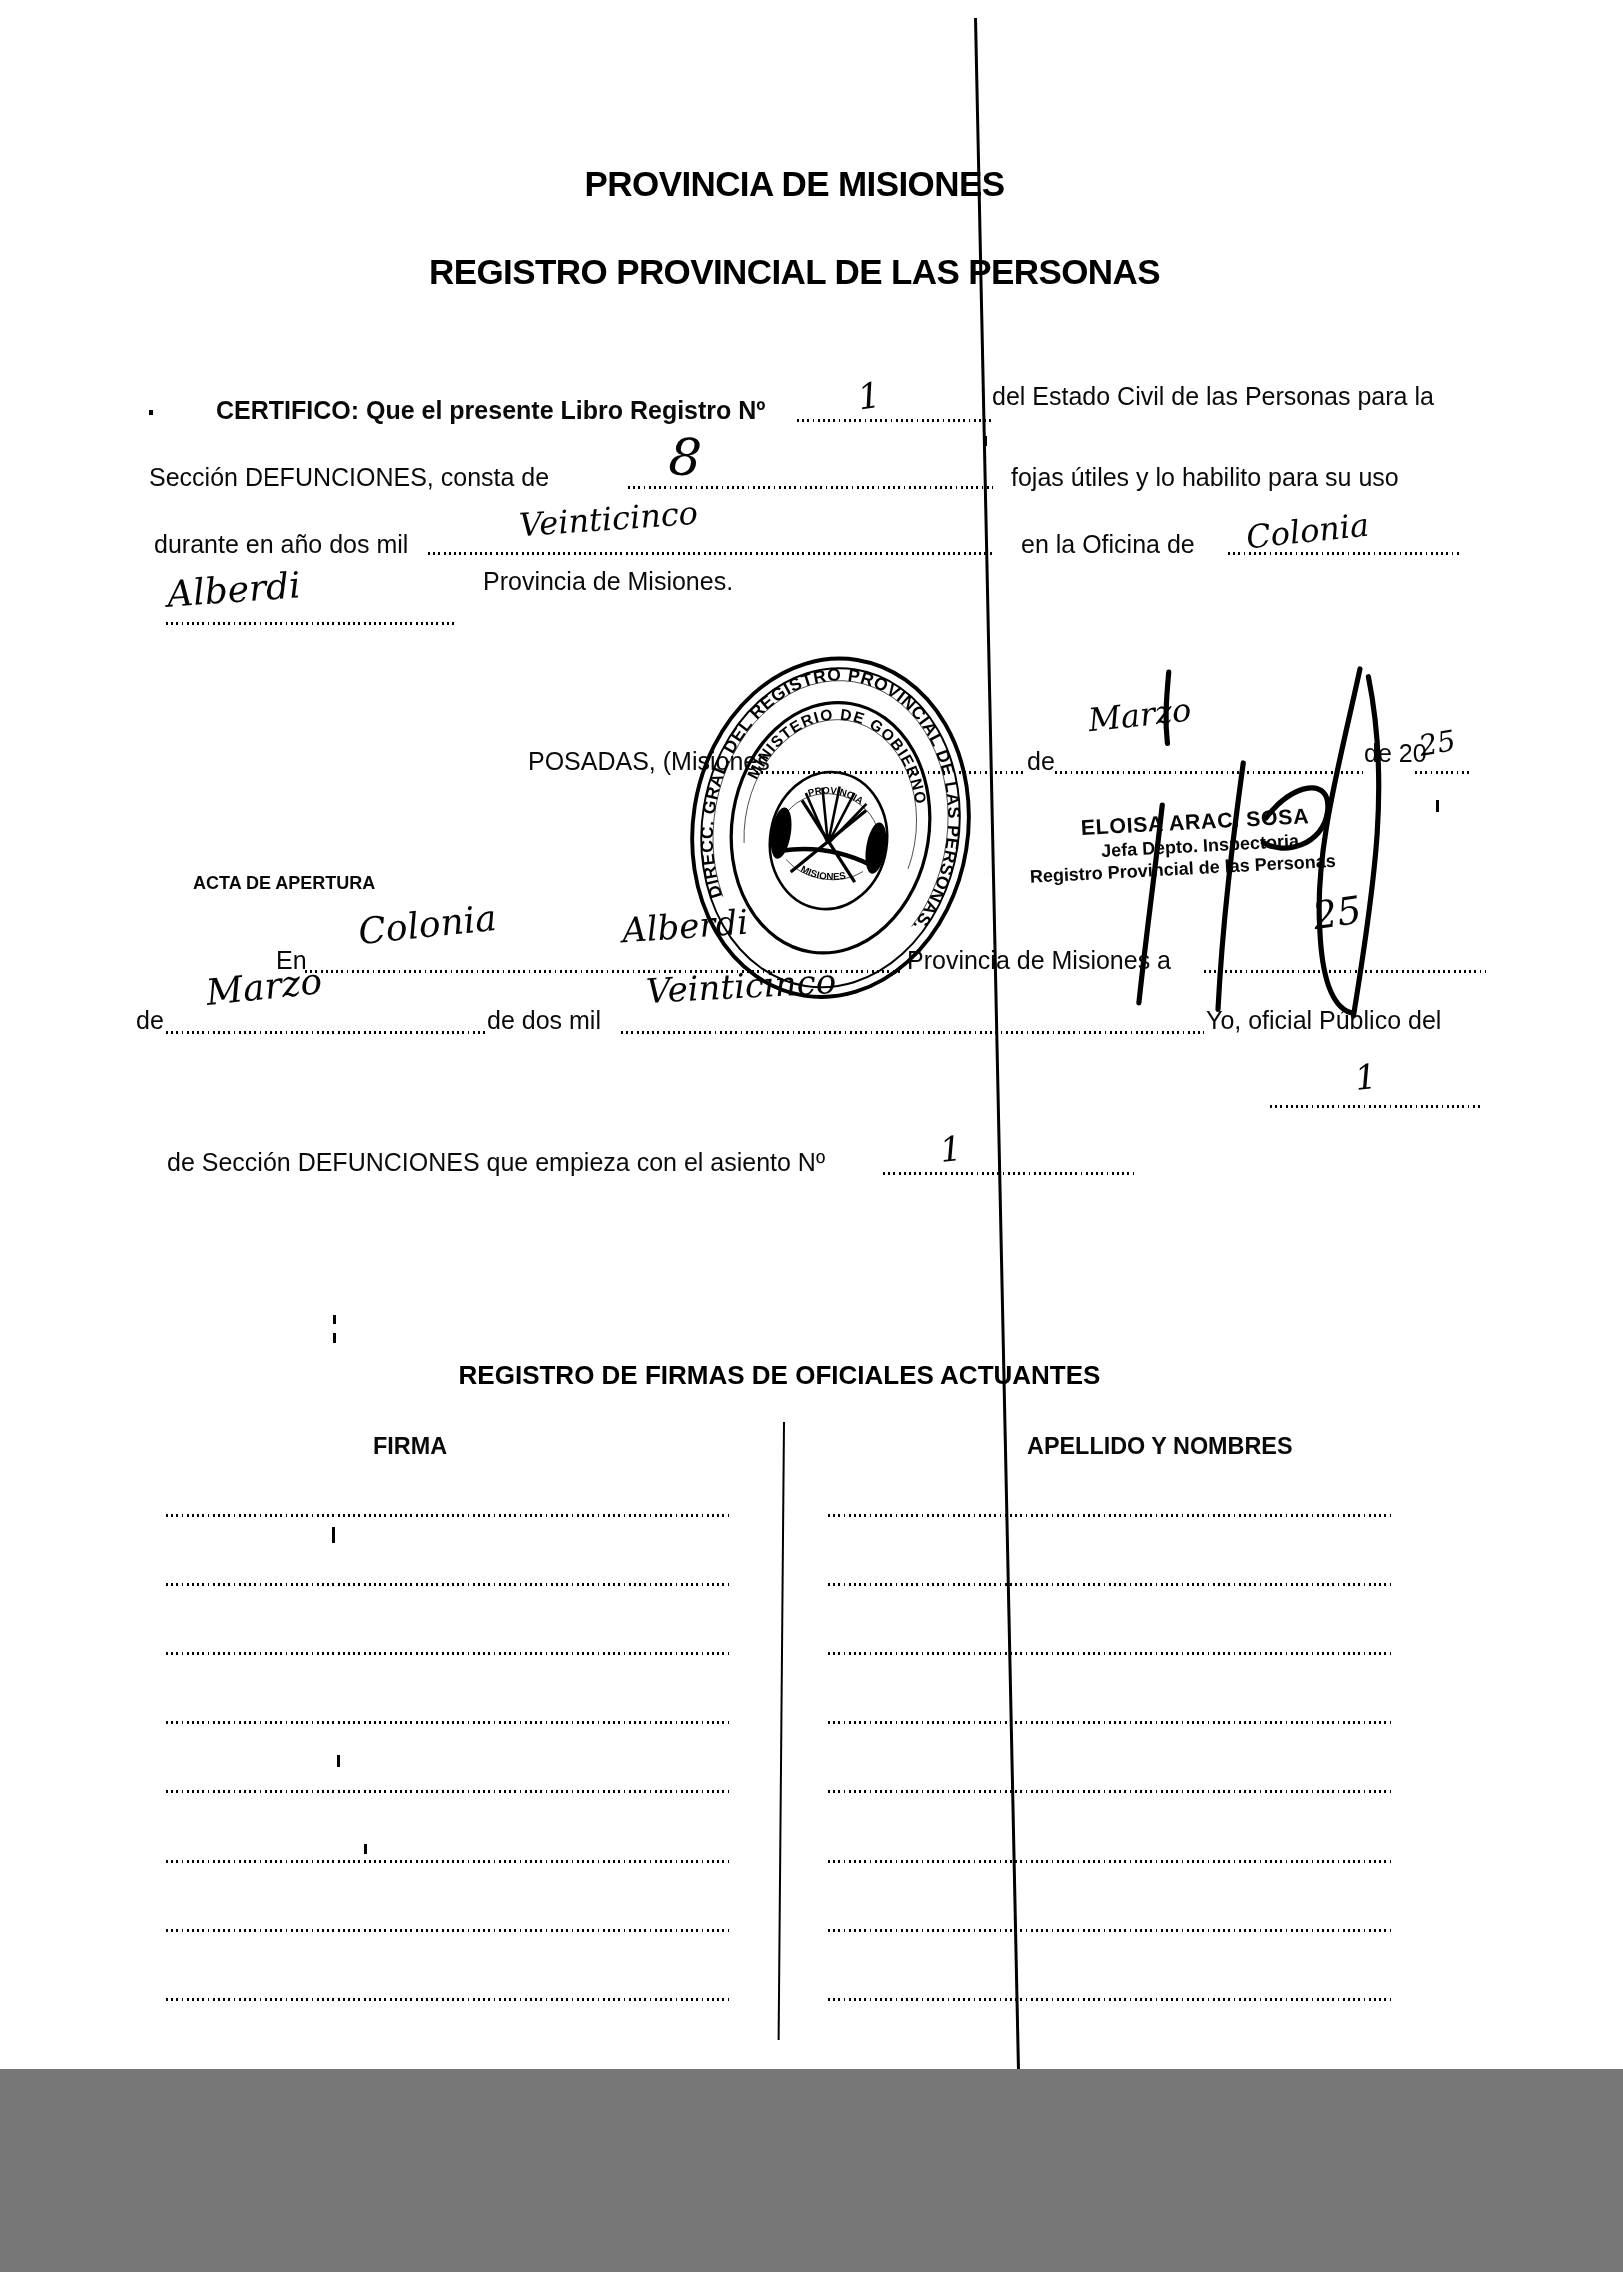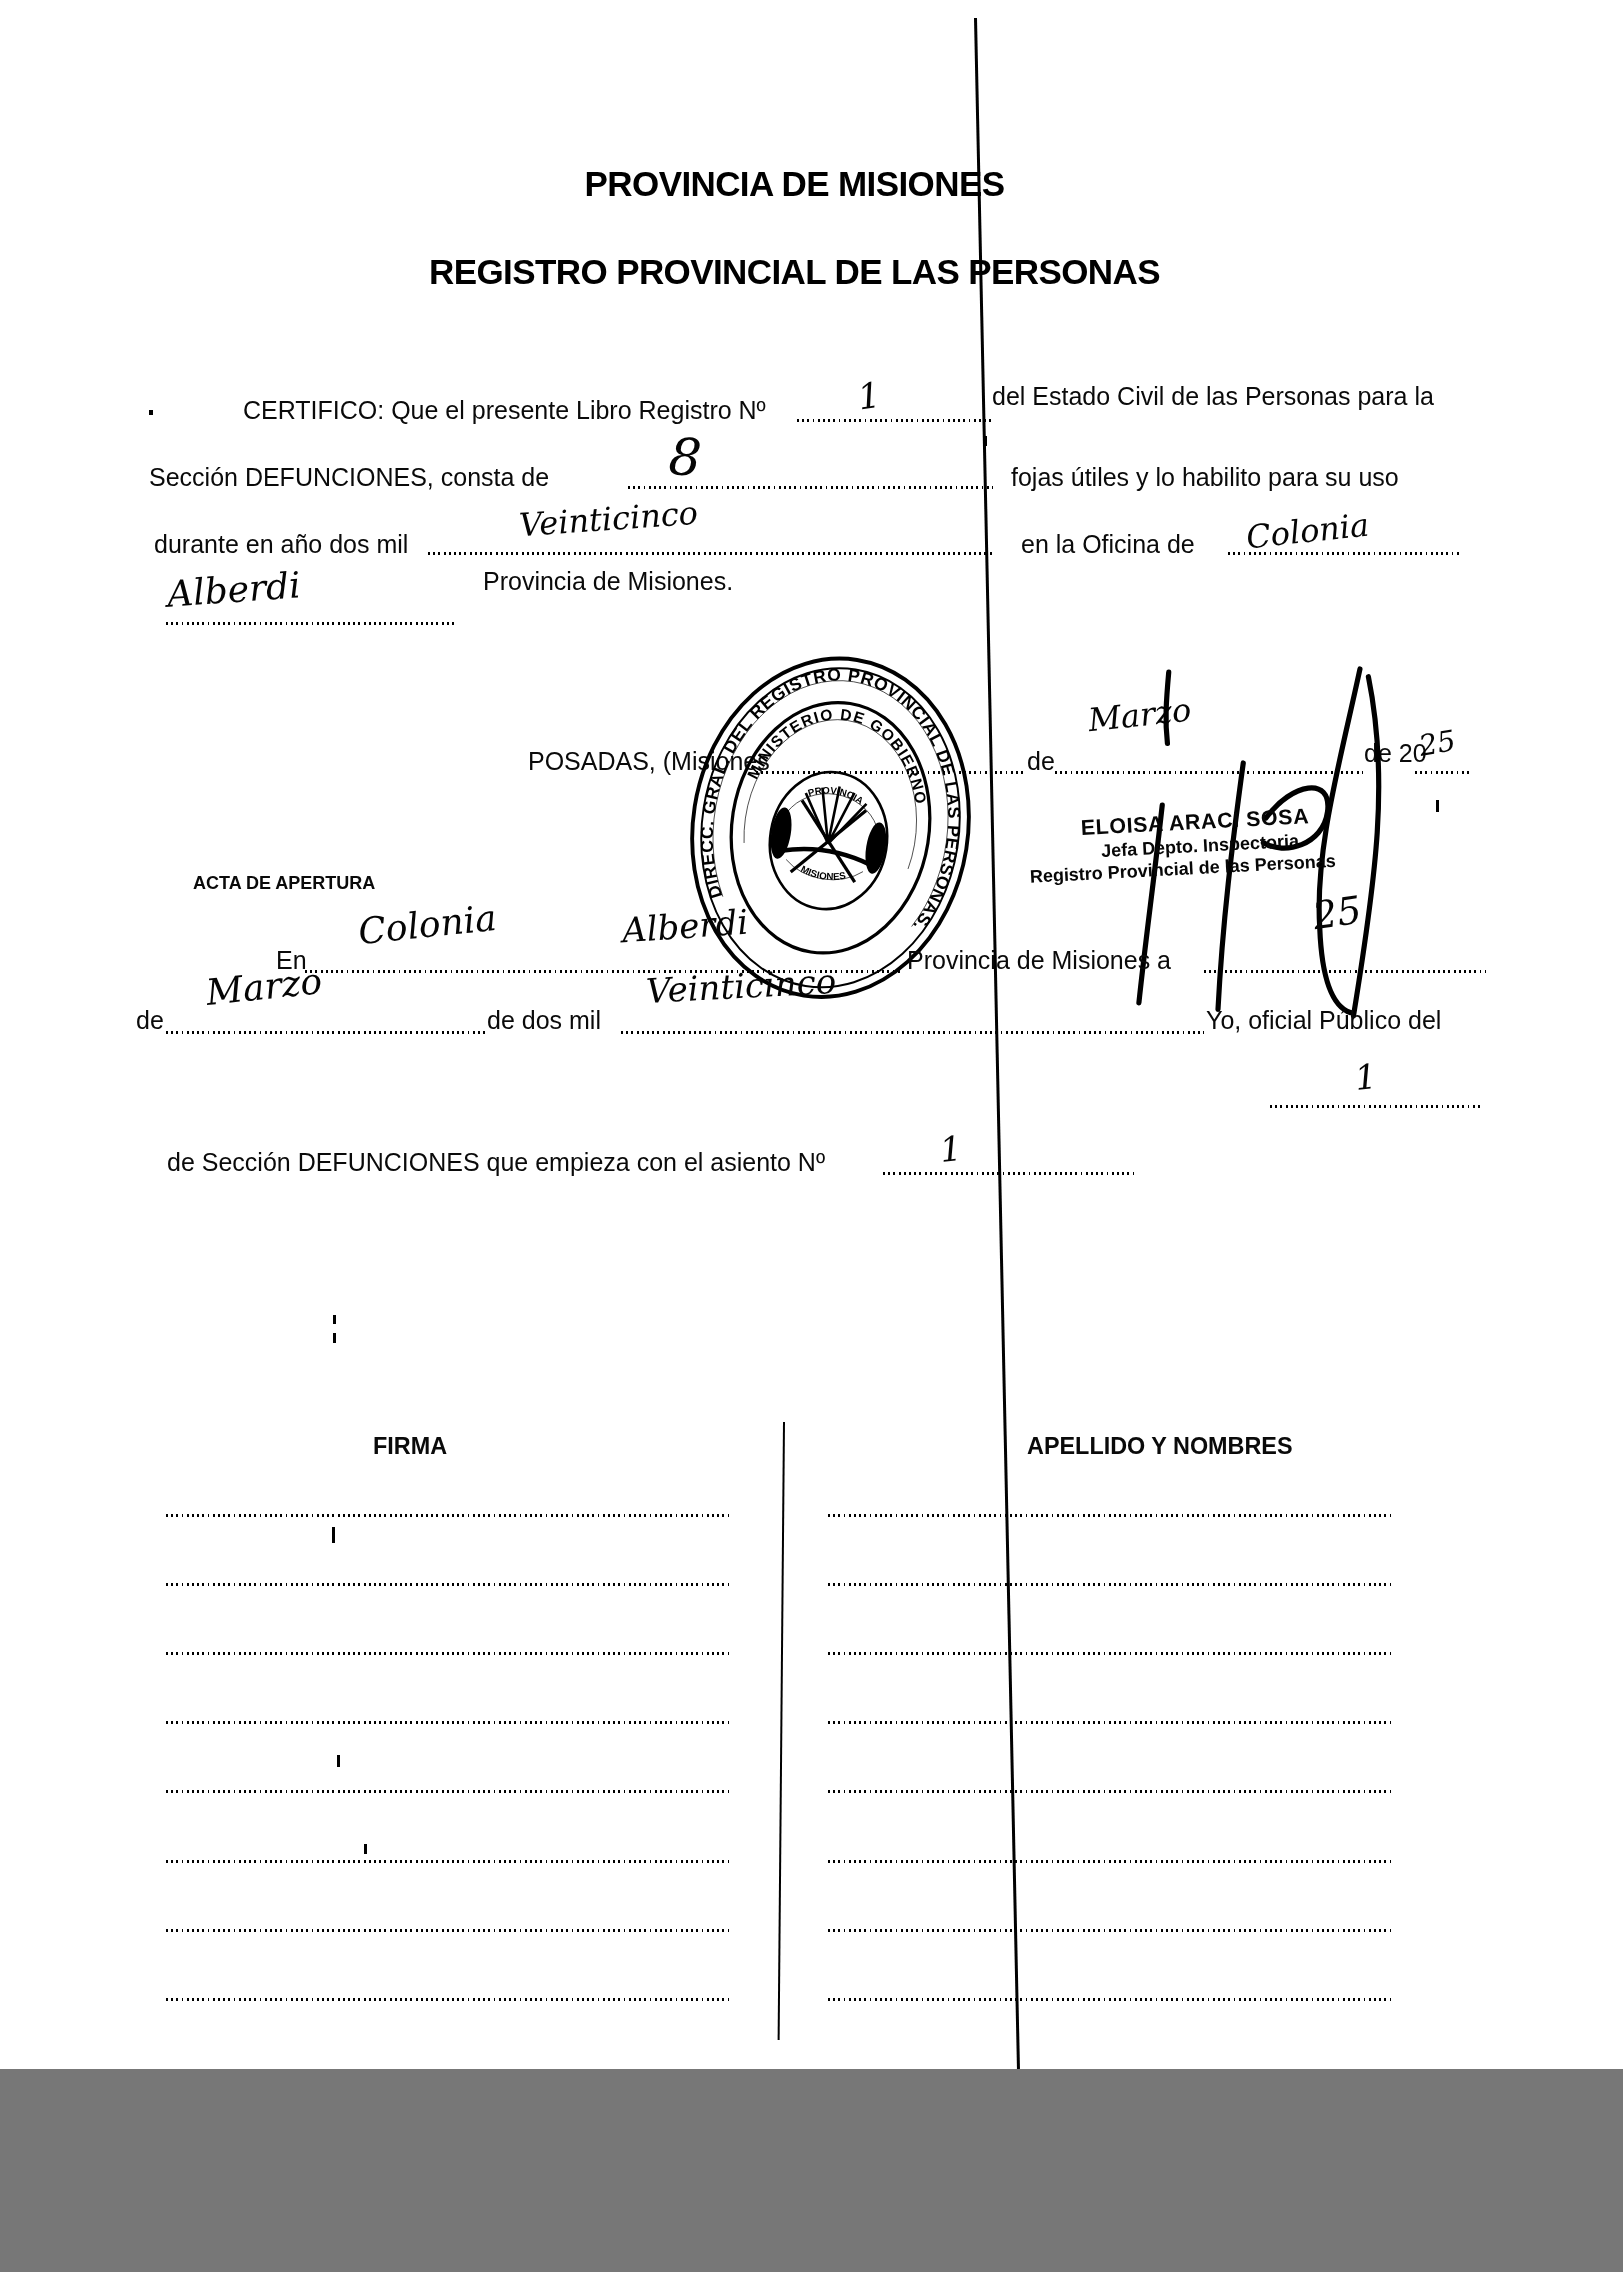--- a/index.html
+++ b/index.html
@@ -27,21 +27,21 @@
 </head>
 <body>
 
 <div class="page">
 
   <div class="scanline"></div>
 
   <div class="title" style="top:164px;">PROVINCIA DE MISIONES</div>
   <div class="title" style="top:252px;">REGISTRO PROVINCIAL DE LAS PERSONAS</div>
 
-  <div class="t" style="left:243px;top:397px;">CERTIFICO: Que el presente Libro Registro Nº</div>
+  <div class="t" style="left:216px;top:397px;font-weight:bold;">CERTIFICO: Que el presente Libro Registro Nº</div>
   <div class="dots" style="left:797px;top:419px;width:195px;"></div>
   <div class="t" style="left:992px;top:383px;">del Estado Civil de las Personas para la</div>
   <div class="hand" style="left:858px;top:376px;font-size:35px;transform:rotate(-8deg);">1</div>
 
   <div class="t" style="left:149px;top:464px;">Sección DEFUNCIONES, consta de</div>
   <div class="dots" style="left:628px;top:486px;width:365px;"></div>
   <div class="t" style="left:1011px;top:464px;">fojas útiles y lo habilito para su uso</div>
   <div class="hand" style="left:669px;top:428px;font-size:51px;transform:rotate(4deg);">8</div>
 
   <div class="t" style="left:154px;top:531px;">durante en año dos mil</div>
@@ -133,20 +133,21 @@
   <div class="hand" style="left:206px;top:966px;font-size:36px;transform:rotate(-6deg);">Marzo</div>
   <div class="hand" style="left:646px;top:966px;font-size:34px;transform:rotate(-3deg);">Veinticinco</div>
 
   <div class="dots" style="left:1270px;top:1105px;width:213px;"></div>
   <div class="hand" style="left:1355px;top:1057px;font-size:34px;transform:rotate(-6deg);">1</div>
 
   <div class="t" style="left:167px;top:1149px;">de Sección DEFUNCIONES  que empieza con el asiento Nº</div>
   <div class="dots" style="left:883px;top:1172px;width:253px;"></div>
   <div class="hand" style="left:940px;top:1129px;font-size:34px;transform:rotate(-6deg);">1</div>
 
+  <div class="h2c" style="top:1360px;">REGISTRO DE FIRMAS DE OFICIALES ACTUANTES</div>
   <div class="t b" style="left:373px;top:1434px;font-size:23.4px;">FIRMA</div>
   <div class="t b" style="left:1027px;top:1434px;font-size:23.4px;">APELLIDO Y NOMBRES</div>
   <div class="divider"></div>
 
   <div class="tick" style="left:149px;top:410px;width:3.9px;height:5.2px;"></div>
   <div class="tick" style="left:984px;top:436px;width:2.6px;height:10.4px;"></div>
   <div class="tick" style="left:1436px;top:800px;width:3.2px;height:11.7px;"></div>
   <div class="tick" style="left:333px;top:1315px;width:2.6px;height:9px;"></div>
   <div class="tick" style="left:333px;top:1333px;width:2.6px;height:10.4px;"></div>
   <div class="tick" style="left:332px;top:1527px;width:2.6px;height:15.6px;"></div>

